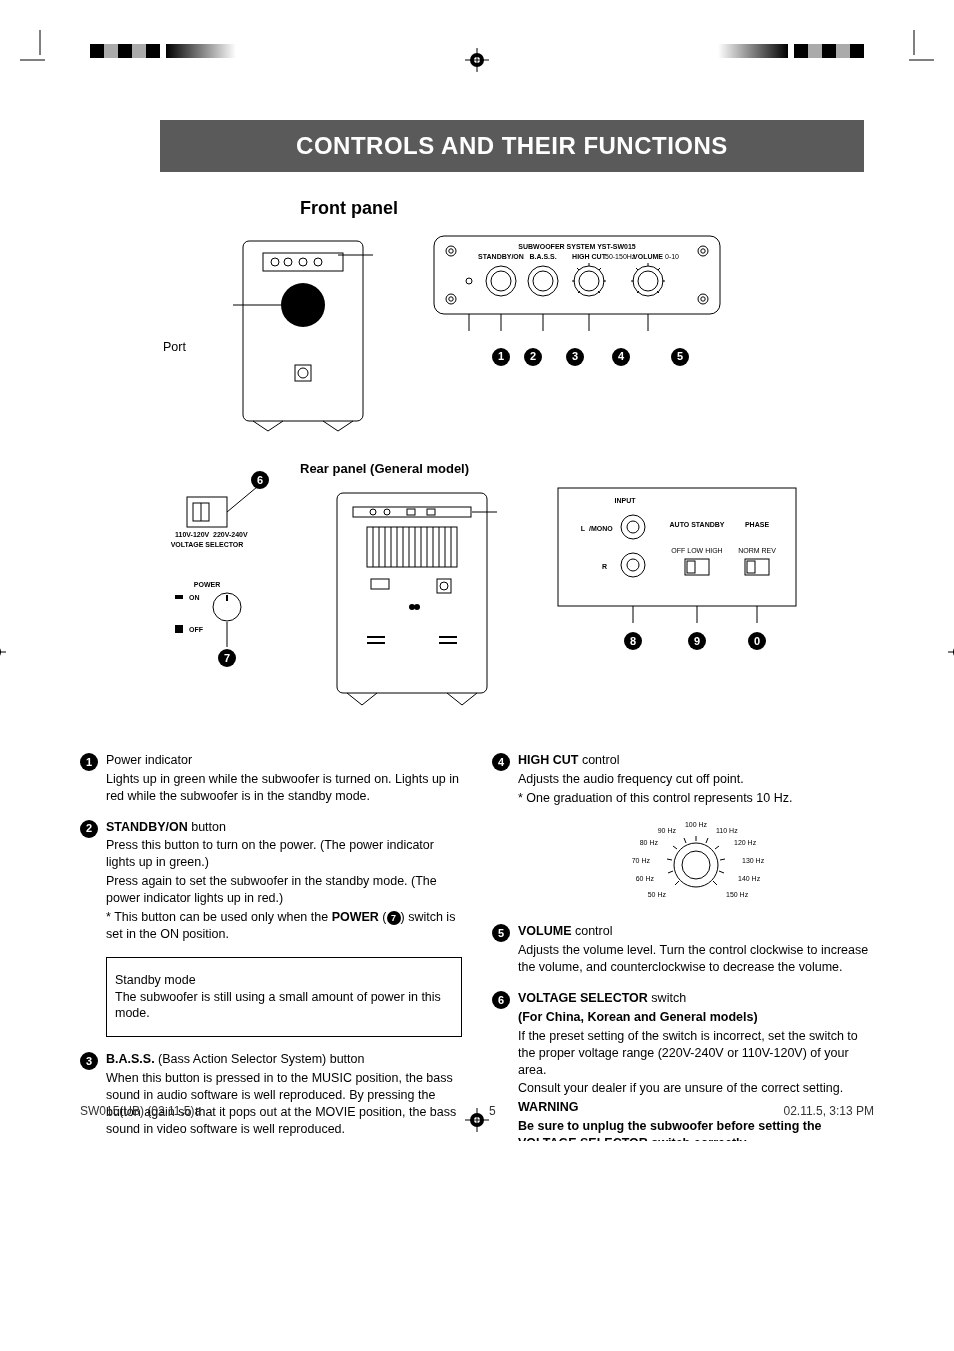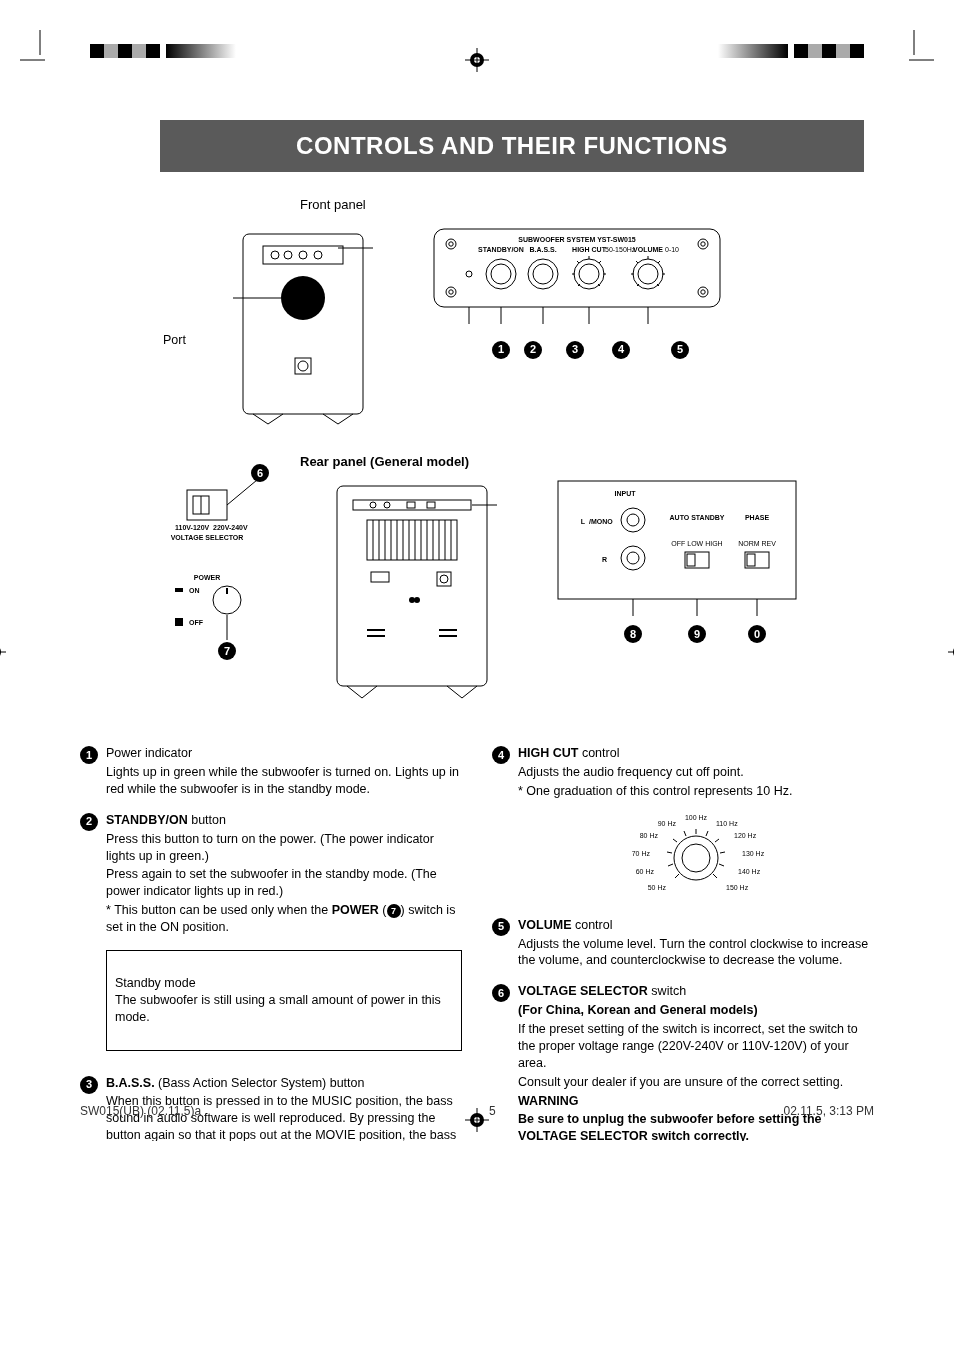--- a/index.html
+++ b/index.html
@@ -29,21 +29,21 @@
     color: #fff;
     font-weight: bold;
     font-size: 24px;
     text-align: center;
     padding: 10px 0;
     margin: 40px 30px 24px 100px;
     letter-spacing: 0.5px;
   }
 
   .diagrams { display: flex; flex-direction: column; align-items: center; gap: 10px; }
-  .diag-label-front { font-weight: normal; font-size: 13px; align-self: flex-start; margin-left: 240px; margin-bottom: 4px; }
+  .diag-label-front { font-weight: bold; font-size: 18px; align-self: flex-start; margin-left: 240px; margin-bottom: 4px; }
   .diag-label-rear { font-weight: bold; font-size: 13px; align-self: flex-start; margin-left: 240px; margin-top: 10px; }
 
   .row { display: flex; gap: 60px; justify-content: center; align-items: flex-start; }
 
   
   .cnum { display:inline-flex; width:18px; height:18px; border-radius:50%; background:#000; color:#fff; font-weight:bold; font-size:11px; align-items:center; justify-content:center; }
   .cnum.inline { width:14px; height:14px; font-size:9px; vertical-align:middle; }
 
   .callout-row { display:flex; gap:24px; margin-top:8px; justify-content:center; width:288px; }
 
@@ -52,21 +52,21 @@
   .col { flex:1; }
   .item { display:flex; gap:8px; margin-bottom:14px; }
   .item .cnum { flex-shrink:0; margin-top:1px; }
   .item-body { flex:1; }
   .item-body .heading { font-size:12.5px; }
   .item-body .heading b { font-weight:bold; }
   .item-body p { margin-top:2px; }
   .item-body ul { list-style:none; margin-top:2px; }
   .item-body li.star::before { content:"* "; }
 
-  .note-box { border:1px solid #000; padding:24px 8px; margin:14px 0 24px 26px; }
+  .note-box { border:1px solid #000; padding:14px 8px; margin:14px 0 14px 26px; }
   .note-box .nb-title { }
 
   .movie-music { display:flex; gap:20px; justify-content:center; margin-top:10px; font-size:11px; }
   .movie-music .mm { text-align:center; }
   .movie-music .sq-icon { display:inline-block; margin-bottom:4px; }
 
   .dial-fig { text-align:center; margin-top:8px; }
 
   .warning { font-weight:bold; }
 

